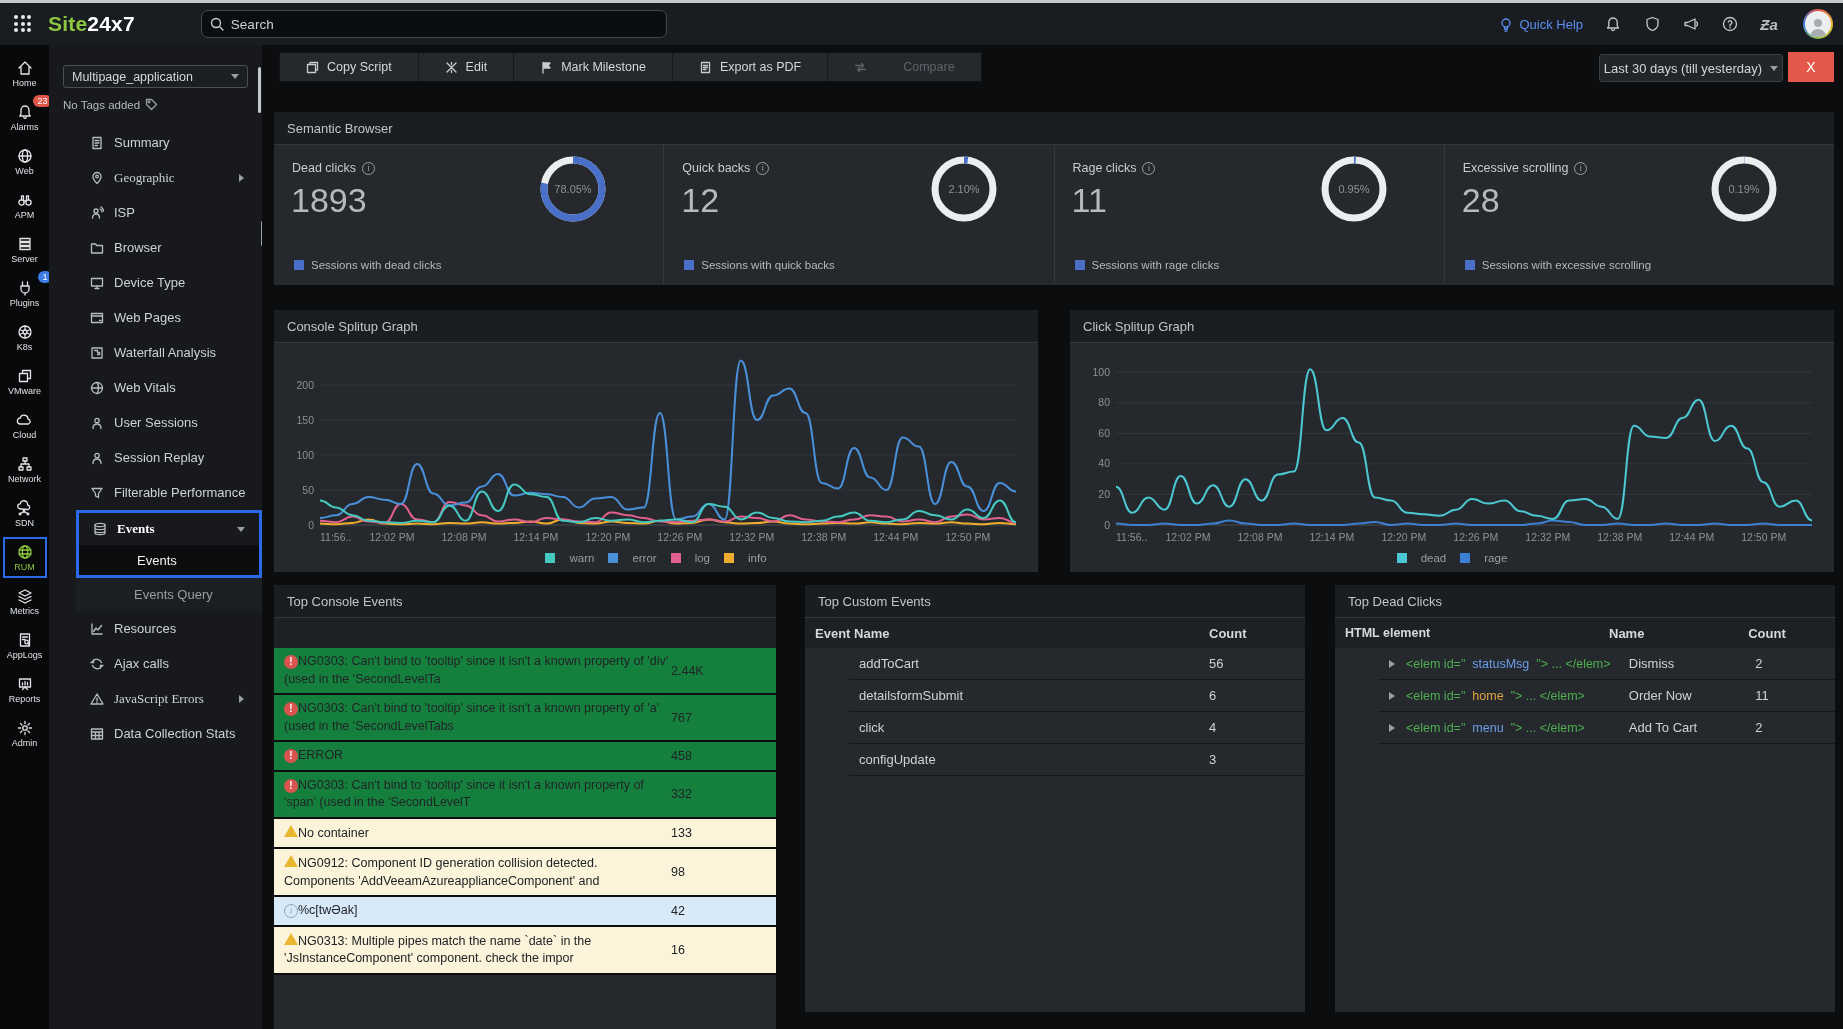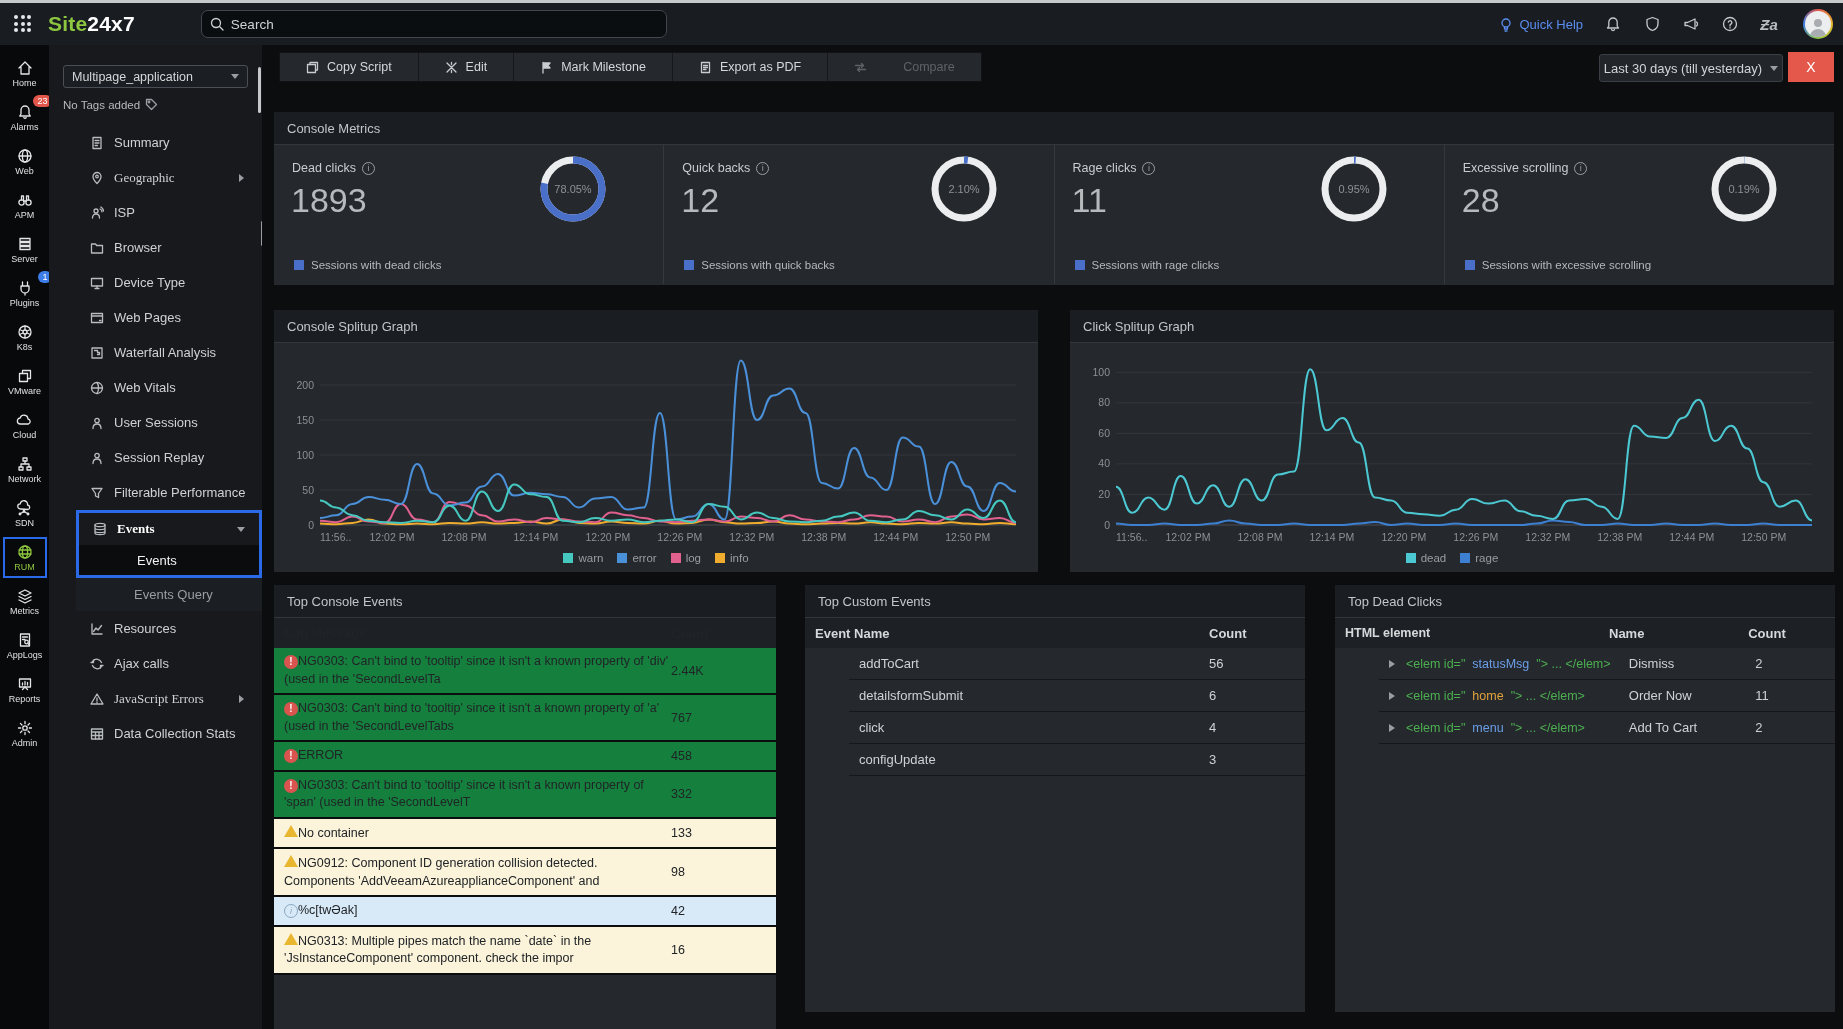--- a/index.html
+++ b/index.html
@@ -95,21 +95,21 @@
   .donut text { fill:#8e9296; font-size:11px; }
   .m-legend { position:absolute; left:20px; bottom:13px; display:flex; align-items:center; gap:7px;
      color:#b5b8bb; font-size:11.5px; }
   .sw { width:10px; height:10px; flex:0 0 auto; }
 
   
   #console-card { left:12px; top:265px; width:764px; height:262px; }
   #click-card   { left:808px; top:265px; width:764px; height:262px; }
   .chart-wrap { padding:4px 10px 0 10px; }
   .chart-legend { display:flex; justify-content:center; gap:14px; margin-top:1px; }
-  .chart-legend .li { display:flex; align-items:center; gap:5px; color:#9a9ea3; font-size:11.5px; }
+  .chart-legend .li { display:flex; align-items:center; gap:14px; color:#9a9ea3; font-size:11.5px; }
 
   
   #console-events-card { left:12px; top:540px; width:502px; height:444px; }
   #custom-events-card  { left:543px; top:540px; width:500px; height:427px; }
   #dead-clicks-card    { left:1073px; top:540px; width:500px; height:427px; }
   .thead { height:30px; background:#1d2126; display:flex; align-items:center; padding:0 10px;
      color:#d6d8da; font-size:13px; font-weight:bold; }
   .trow { display:flex; align-items:center; padding:5px 10px; font-size:12.5px; border-bottom:2px solid #0b0d0e; }
   .msg { flex:1; display:flex; gap:8px; line-height:1.4; color:#202427;
      display:-webkit-box; -webkit-line-clamp:2; -webkit-box-orient:vertical; overflow:hidden; }
@@ -505,21 +505,21 @@
       </div>
       <div class="tb-spacer"></div>
       <div class="daterange">
         <span>Last 30 days (till yesterday)</span>
         <span class="caret-down"></span>
       </div>
       <div class="closebtn">X</div>
     </div>
 
     <div class="card" id="sem-card">
-      <div class="card-title">Console Metrics</div>
+      <div class="card-title">Semantic Browser</div>
       <div class="sem-body">
         <div class="sem-col">
           <div class="m-label">
               <span>Dead clicks</span>
               <i class="i-ic">i</i>
             </div>
           <div class="m-value">1893</div>
           <svg class="donut" viewBox="0 0 76 76">
             <circle class="d-track" cx="38" cy="38" r="29" fill="none" stroke-width="7" stroke="#ecedee"></circle>
             <circle class="d-fill" cx="38" cy="38" r="29" fill="none" stroke-width="7" transform="rotate(-90 38 38)" stroke="#4a6fc9" stroke-dasharray="142.21675783535633 39.99561607285166"></circle>

